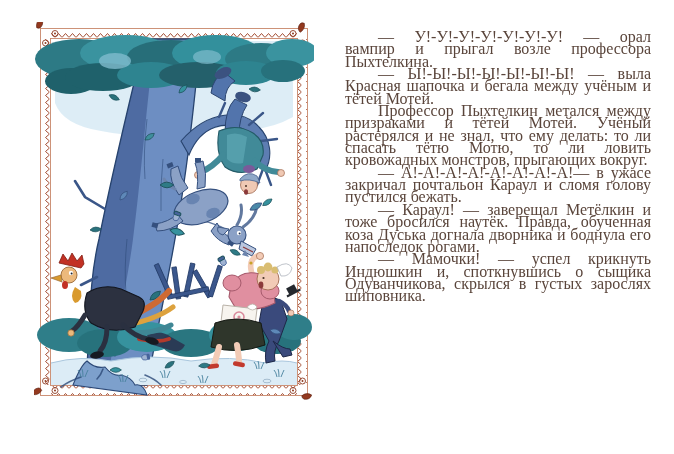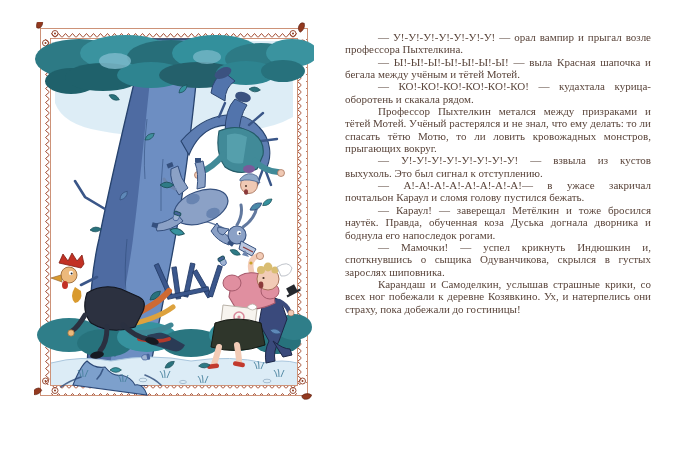--- a/index.html
+++ b/index.html
@@ -1,20 +1,20 @@
 <!DOCTYPE html>
 <html lang="ru"><head>
 <meta charset="utf-8">
 <style>
   html,body{margin:0;padding:0;background:#ffffff;}
   .spread{position:relative;width:674px;height:454px;background:#ffffff;overflow:hidden;
           font-family:"Liberation Serif","DejaVu Serif",serif;}
   .frame-svg{position:absolute;left:34px;top:22px;}
   .text-col{position:absolute;left:345px;top:31px;width:306px;
-            color:#5a453b;font-size:11px;line-height:12.35px;text-align:justify;
+            color:#5a453b;font-size:16px;line-height:12.35px;text-align:justify;
             hyphens:auto;-webkit-hyphens:auto;}
   .text-col p{margin:0;text-indent:33px;}
 </style>
 </head>
 <body>
 
 <div class="spread">
 
   <svg class="frame-svg" width="280" height="380" viewBox="0 0 280 380">
     <defs>
@@ -250,22 +250,19 @@
         <use href="#leaf" transform="translate(219,291) rotate(30)" fill="#5e88b8" stroke="#35507e"></use>
         <use href="#leaf" transform="translate(159,326) rotate(190)" fill="#2f7b86" stroke="#1d525c"></use>
         <use href="#acorn" transform="translate(96,318) rotate(80) scale(0.9)"></use>
       </g>
     </g>
   </svg>
 
   <div class="text-col">
     <p>— У!-У!-У!-У!-У!-У!-У! — орал вампир и прыгал возле профессора Пыхтелкина.</p>
     <p>— Ы!-Ы!-Ы!-Ы!-Ы!-Ы!-Ы! — выла Красная шапочка и бегала между учёным и тётей Мотей.</p>
-    <p>— КО!-КО!-КО!-КО!-КО!-КО! — кудахтала курица-оборотень и скакала рядом.</p>
     <p>Профессор Пыхтелкин метался между призраками и тётей Мотей. Учёный растерялся и не знал, что ему делать: то ли спасать тётю Мотю, то ли ловить кровожадных монстров, прыгающих вокруг.</p>
-    <p>— У!-У!-У!-У!-У!-У!-У!-У! — взвыла из кустов выхухоль. Это был сигнал к отступлению.</p>
     <p>— А!-А!-А!-А!-А!-А!-А!-А!— в ужасе закричал почтальон Караул и сломя голову пустился бежать.</p>
     <p>— Караул! — заверещал Метёлкин и тоже бросился наутёк. Правда, обученная коза Дуська догнала дворника и боднула его напоследок рогами.</p>
     <p>— Мамочки! — успел крикнуть Индюшкин и, споткнувшись о сыщика Одуванчикова, скрылся в густых зарослях шиповника.</p>
-    <p>Карандаш и Самоделкин, услышав страшные крики, со всех ног побежали к деревне Козявкино. Ух, и натерпелись они страху, пока добежали до гостиницы!</p>
   </div>
 
 </div>
 
 </body></html>

